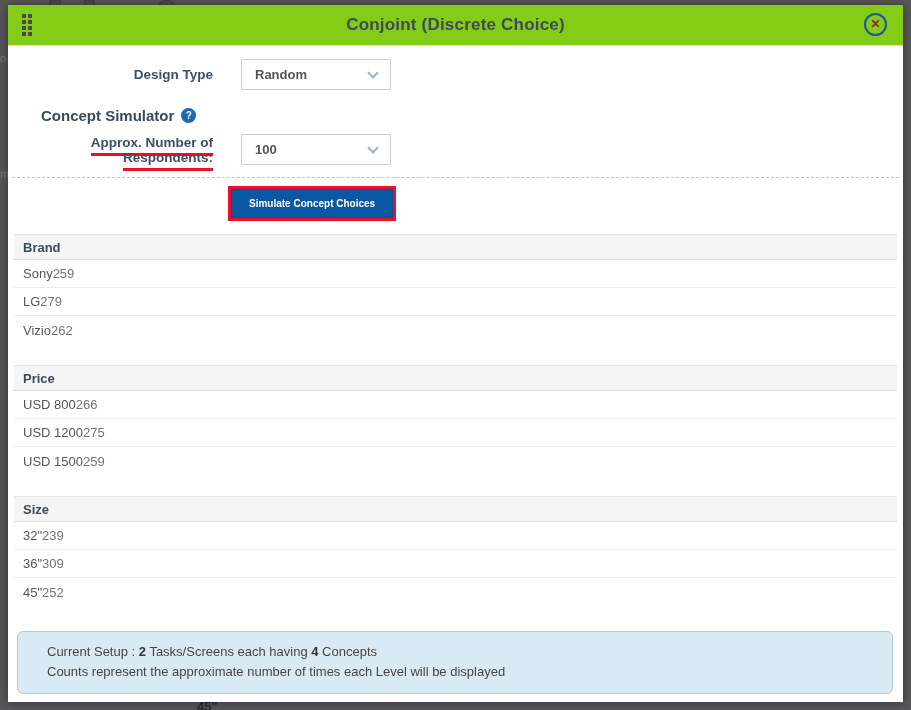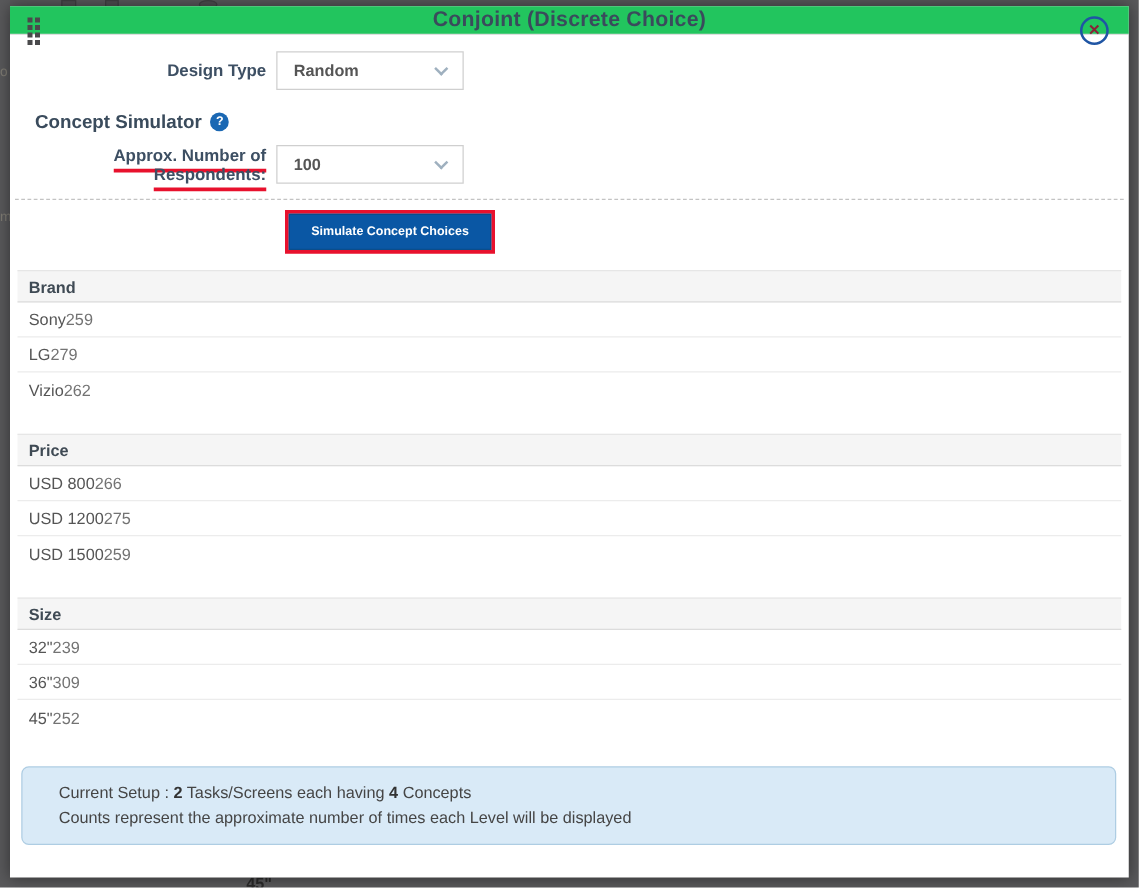--- a/index.html
+++ b/index.html
@@ -19,21 +19,21 @@
     color:#1f1f1f; font-size:13px; font-weight:bold; opacity:.8;
   }
   .frag-left { position:absolute; width:8px; overflow:hidden; color:#b8b09a; opacity:.4; font-size:11px; }
 
   
   .modal {
     position:absolute; left:8px; top:5px; width:895px; height:697px;
     background:#ffffff; box-shadow:0 0 12px rgba(0,0,0,.45);
   }
   .modal-header {
-    position:relative; height:23px; background:#22c55e;
+    position:relative; height:41px; background:#84cc16;
     border-bottom:1px solid #dedede;
     display:flex; align-items:center; justify-content:center;
   }
   .modal-title { font-size:17px; font-weight:bold; color:#3a4b5c; letter-spacing:.2px; }
 
   .drag-handle {
     position:absolute; left:14px; top:9px; width:15px; height:22px;
     display:grid; grid-template-columns:repeat(2,4px); grid-template-rows:repeat(4,4px);
     gap:2px; cursor:move;
   }
@@ -43,38 +43,38 @@
     position:absolute; right:16px; top:8px; width:23px; height:23px;
     border:2px solid #1f55a4; border-radius:50%;
     display:flex; align-items:center; justify-content:center;
     cursor:pointer; background:transparent;
   }
   .close-x { color:#8b2137; font-size:12px; font-weight:bold; line-height:1; margin-top:-1px; }
 
   
   .form-row { display:flex; align-items:center; margin-top:13px; }
   .form-label {
-    width:205px; text-align:right; margin-right:8px;
+    width:205px; text-align:right; margin-right:28px;
     font-weight:bold; color:#3d4f63; font-size:13.5px;
   }
   .label-underlined { border-bottom:3px solid #e8112d; padding-bottom:3px; }
 
   .dropdown {
     width:150px; height:31px; border:1px solid #cfcfcf; background:#fff;
     display:flex; align-items:center; justify-content:space-between;
     padding:0 13px; color:#555; cursor:pointer;font-weight:bold;
   }
   .chevron {
     width:8px; height:8px; margin-top:-4px;
     border-right:2px solid #9fb0bf; border-bottom:2px solid #9fb0bf;
     transform:rotate(45deg);
   }
 
   .section-heading {
-    margin:17px 0 10px 20px; display:flex; align-items:center;
+    margin:17px 0 10px 33px; display:flex; align-items:center;
     font-size:15px; font-weight:bold; color:#3a4b5c;
   }
   .help-icon {
     width:15px; height:15px; margin-left:7px; border-radius:50%;
     background:#1b68b3; color:#fff; font-size:10px; font-weight:bold;
     display:flex; align-items:center; justify-content:center; cursor:pointer;
   }
 
   .dashed-sep { border:none; border-top:1px dashed #c3c3c3; margin:12px 4px 0 4px; }
 

